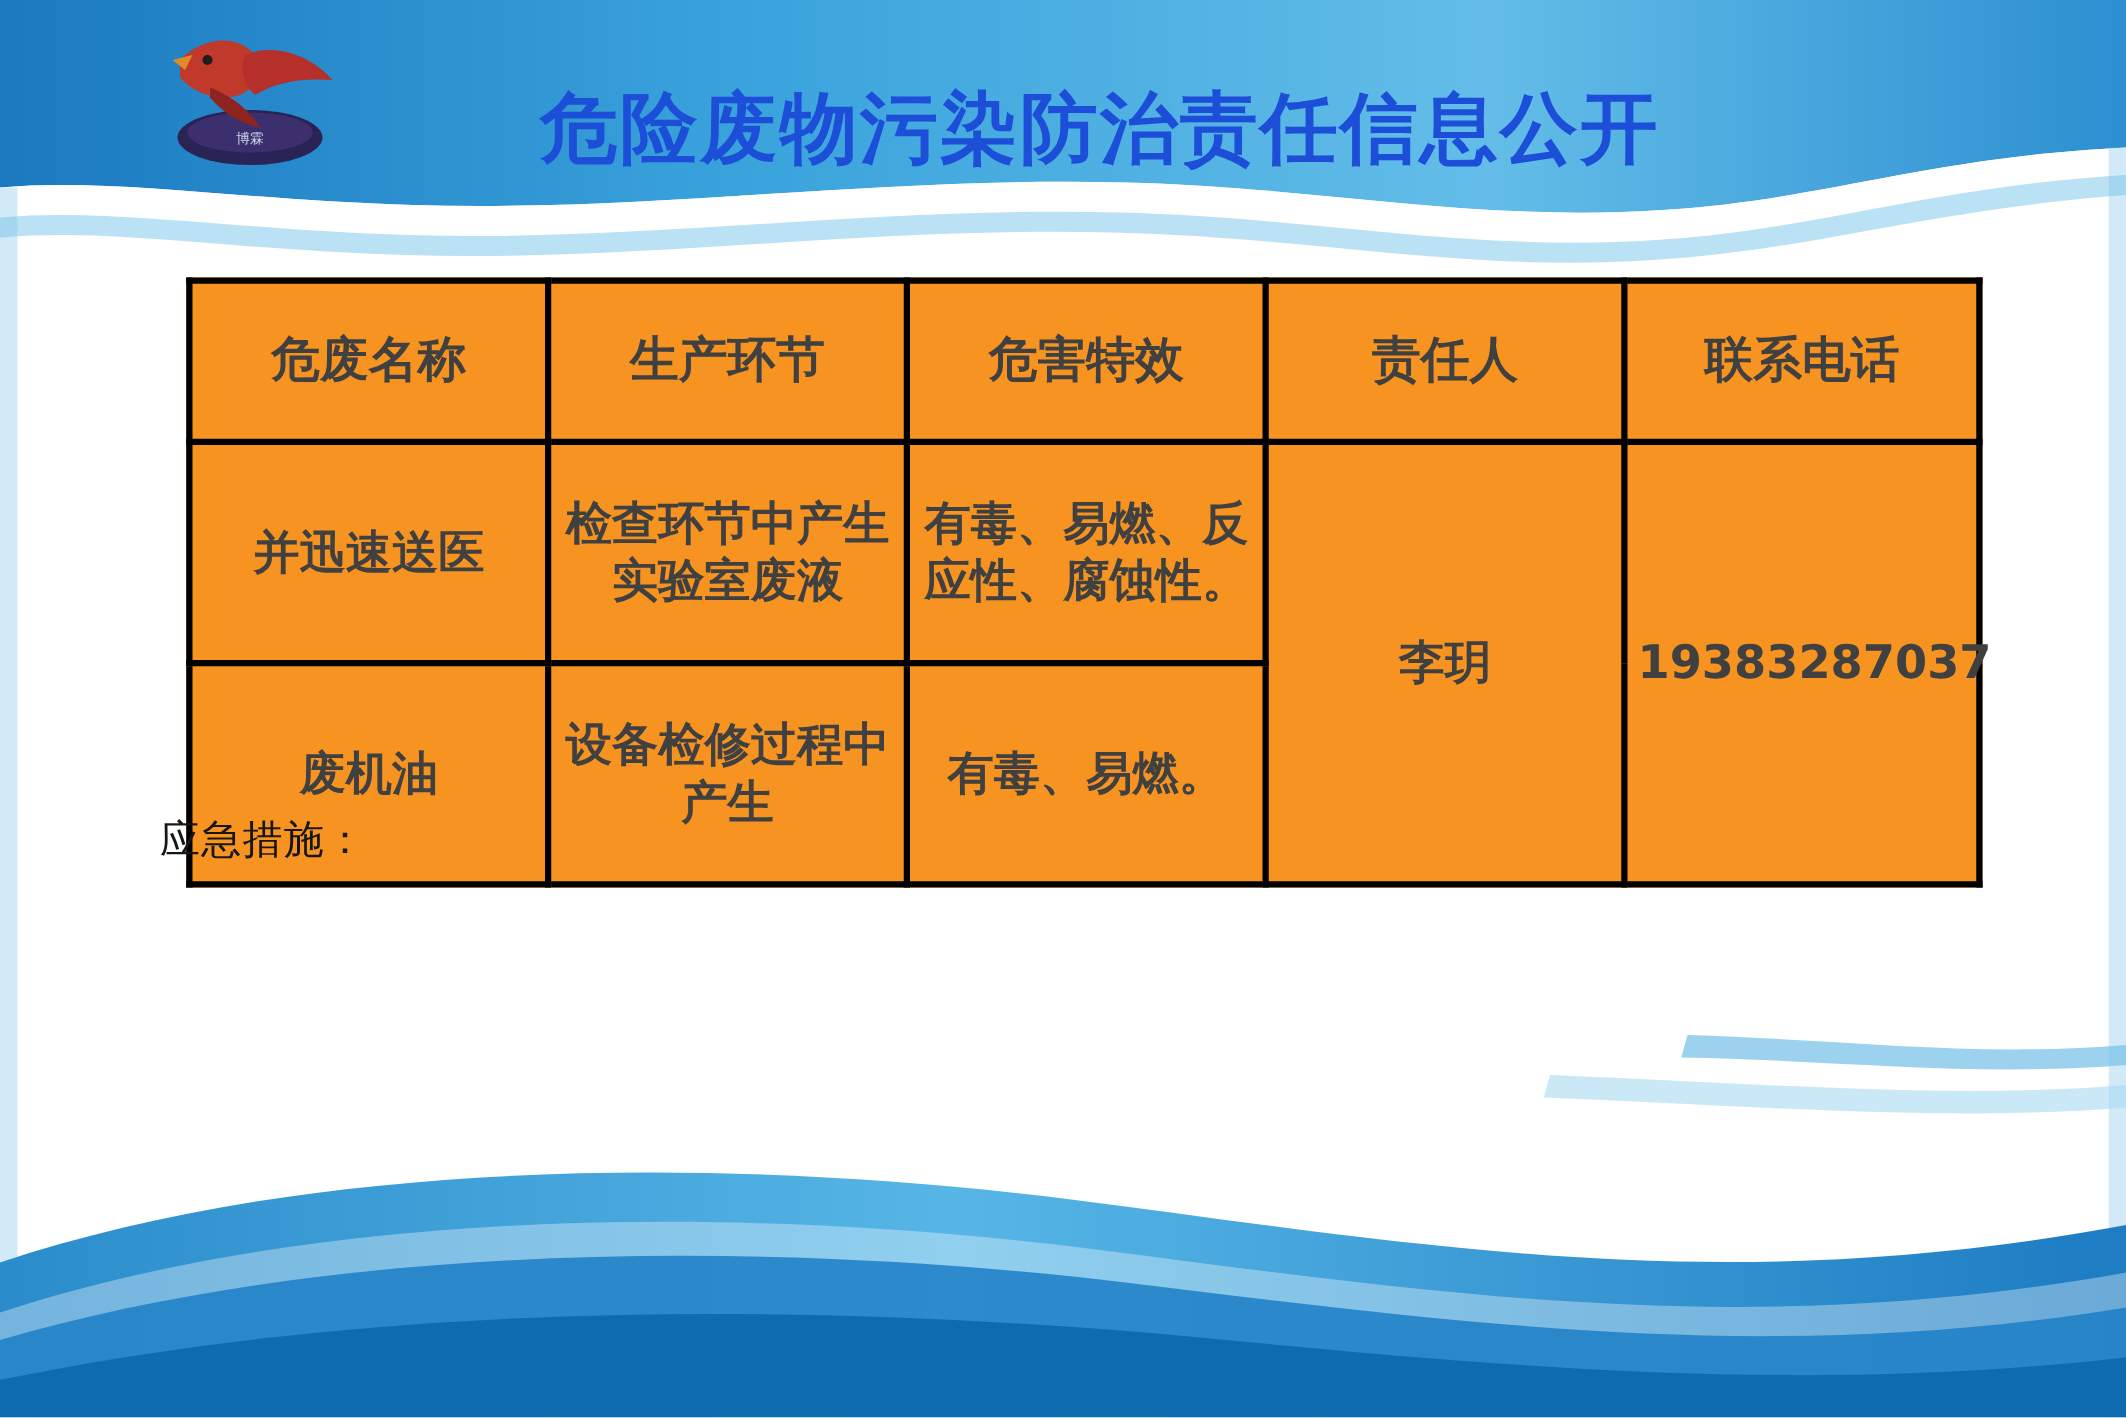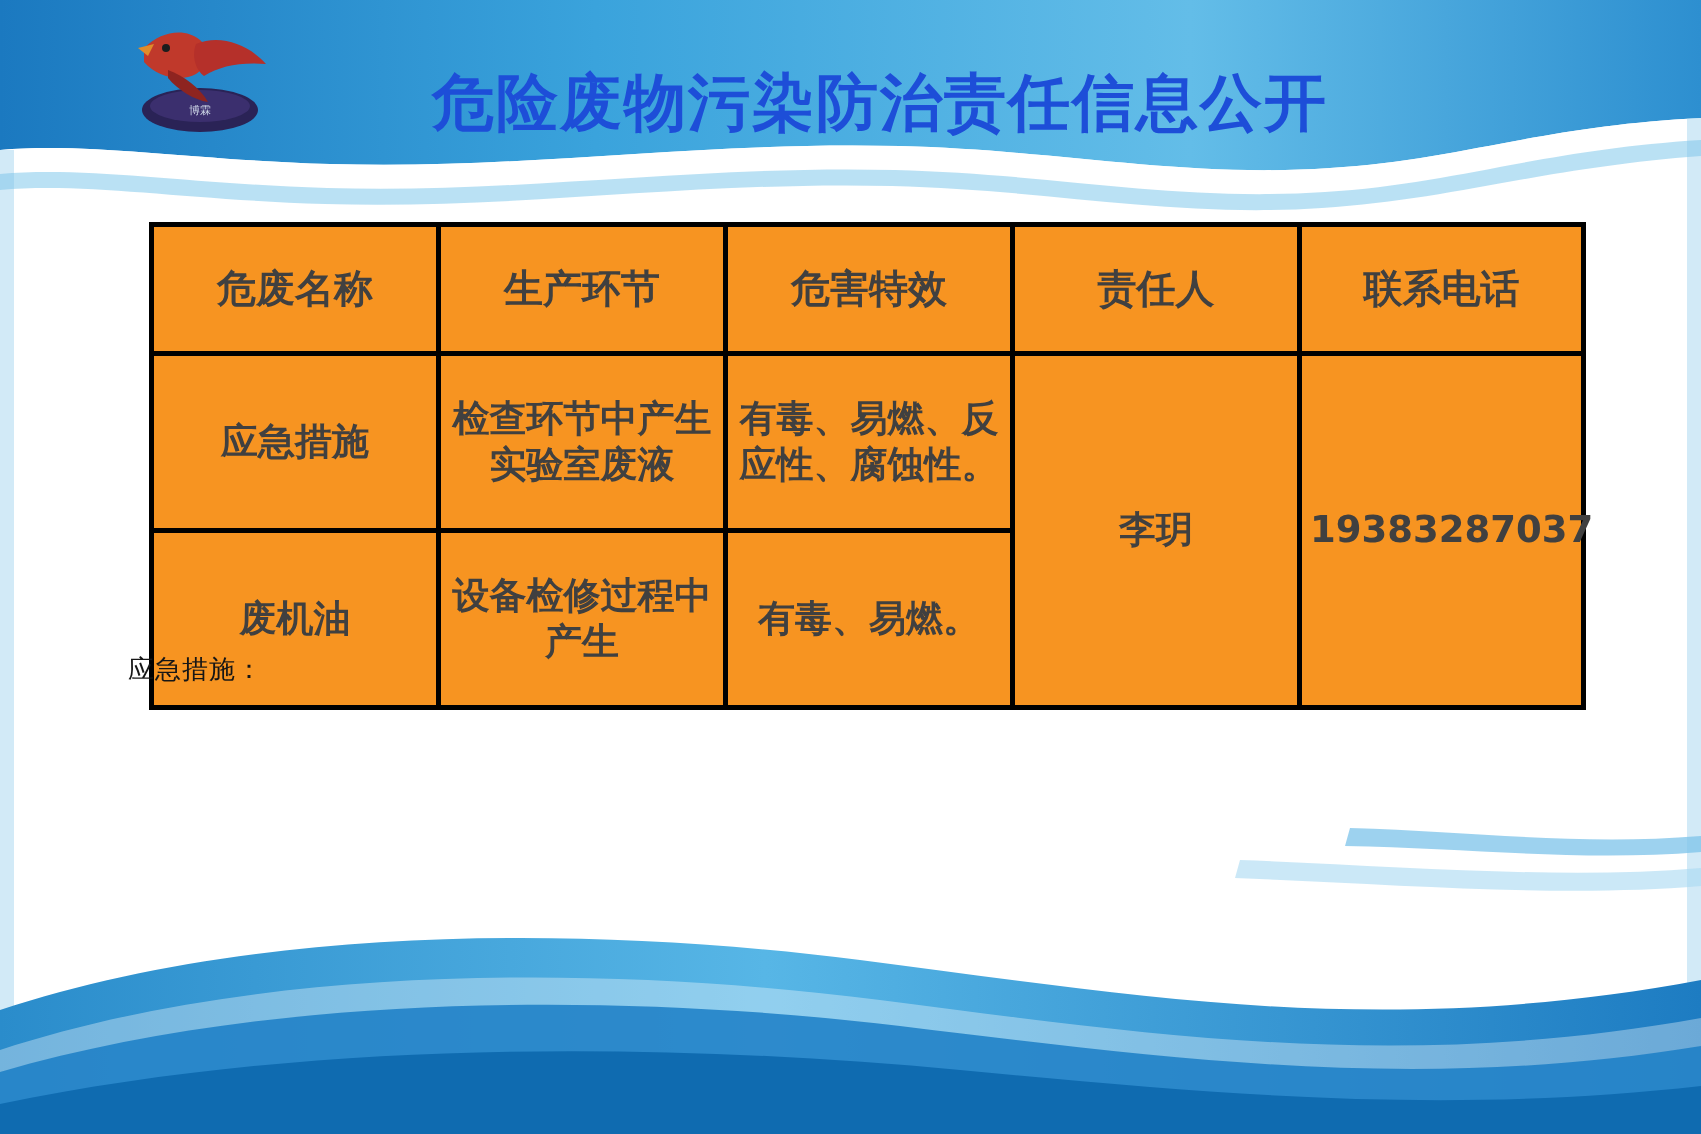--- a/index.html
+++ b/index.html
@@ -115,22 +115,22 @@
     font-size: 40px;
   }
 
   
   .measures {
     position: absolute;
     left: 128px;
     top: 648px;
     width: 1455px;
     color: #161616;
-    font-family: Liberation Sans, sans-serif;
-    font-size: 26px;
+    font-family: Liberation Mono, monospace;
+    font-size: 32px;
     line-height: 1.62;
     letter-spacing: 1px;
   }
   .measures .label {
     display: block;
     margin-bottom: 2px;
   }
   .measures p {
     margin: 0;
     text-indent: 2em;
@@ -223,21 +223,21 @@
         <tr>
           <th>危废名称</th>
           <th>生产环节</th>
           <th>危害特效</th>
           <th>责任人</th>
           <th>联系电话</th>
         </tr>
       </thead>
       <tbody>
         <tr>
-          <td class="body-cell">应急措施</td>
+          <td class="body-cell">并迅速送医</td>
           <td class="body-cell">检查环节中产生实验室废液</td>
           <td class="body-cell">有毒、易燃、反应性、腐蚀性。</td>
           <td class="body-cell person" rowspan="2">李玥</td>
           <td class="body-cell phone" rowspan="2">19383287037</td>
         </tr>
         <tr>
           <td class="body-cell">废机油</td>
           <td class="body-cell">设备检修过程中产生</td>
           <td class="body-cell">有毒、易燃。</td>
         </tr>

